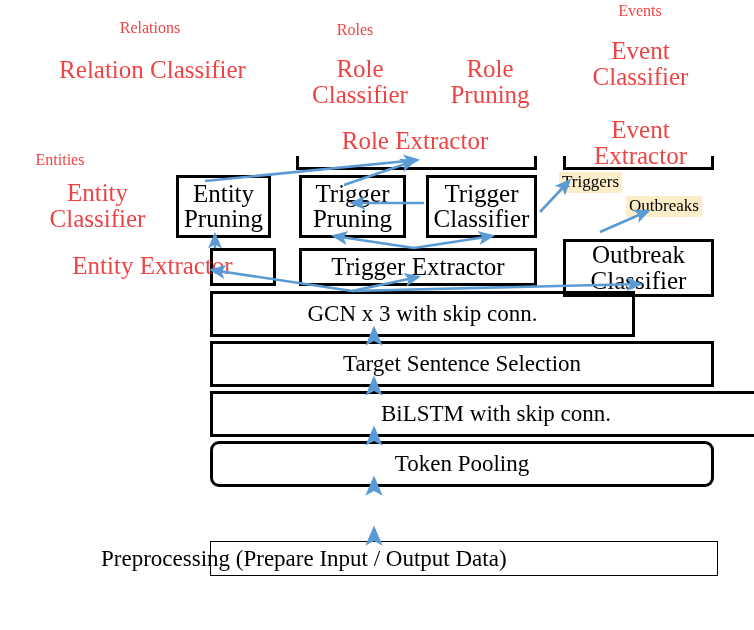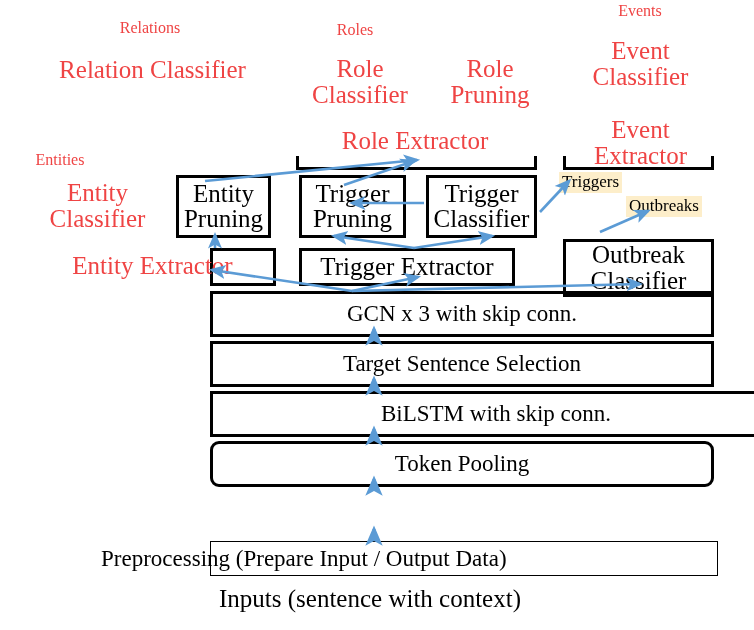--- a/index.html
+++ b/index.html
@@ -134,55 +134,54 @@
   <div class="boxed" style="left:299px; top:175px; width:107px; height:63px;">
     <div class="inner big">Trigger
 Pruning</div>
   </div>
 
   <div class="boxed" style="left:426px; top:175px; width:111px; height:63px;">
     <div class="inner big">Trigger
 Classifier</div>
   </div>
 
-  <div class="boxed" style="left:299px; top:248px; width:216px; height:38px;">
+  <div class="boxed" style="left:299px; top:248px; width:238px; height:38px;">
     <div class="inner big">Trigger Extractor</div>
   </div>
 
   <div class="boxed" style="left:563px; top:228px; width:151px; height:58px;margin-top:11px;">
     <div class="inner big">Outbreak
 Classifier</div>
   </div>
 
   <div class="hl" style="left:559px; top:172px;">Triggers</div>
 
   <div class="hl" style="left:626px; top:196px;">Outbreaks</div>
 
-  <div class="stack" style="left:210px; top:291px; width:504px; height:46px;">
+  <div class="stack" style="left:210px; top:291px; width:425px; height:46px;">
     <span>GCN x 3 with skip conn.</span>
   </div>
 
   <div class="stack" style="left:210px; top:341px; width:504px; height:46px;">
     <span>Target Sentence Selection</span>
   </div>
 
   <div class="stack" style="left:210px; top:391px; width:572px; height:46px;">
     <span>BiLSTM with skip conn.</span>
   </div>
 
   <div class="stack" style="left:210px; top:441px; width:504px; height:46px;border-radius:9px;">
     <span>Token Pooling</span>
   </div>
 
 
   <div class="stack thin" style="left:210px; top:541px; width:508px; height:35px;">
     <span style="position:absolute; left:-110px; width:620px; text-align:left;">Preprocessing  (Prepare Input / Output Data)</span>
   </div>
 
-  <div class="plain big" style="left:160px; top:585px; width:420px;">Inputs (sentence with context)</div>
 
   <svg class="arrows" viewBox="0 0 754 630" xmlns="http://www.w3.org/2000/svg">
     <defs>
       <marker id="ah" markerWidth="7" markerHeight="7" refX="5.2" refY="3.1" orient="auto" markerUnits="strokeWidth">
         <path d="M0,0.4 L6.4,3.1 L0,5.8 L1.5,3.1 Z" fill="#5b9bd5"></path>
       </marker>
       <marker id="ahs" markerWidth="8" markerHeight="8" refX="5.6" refY="3.4" orient="auto" markerUnits="strokeWidth">
         <path d="M0,0.5 L6.8,3.4 L0,6.3 L1.6,3.4 Z" fill="#5b9bd5"></path>
       </marker>
     </defs>

